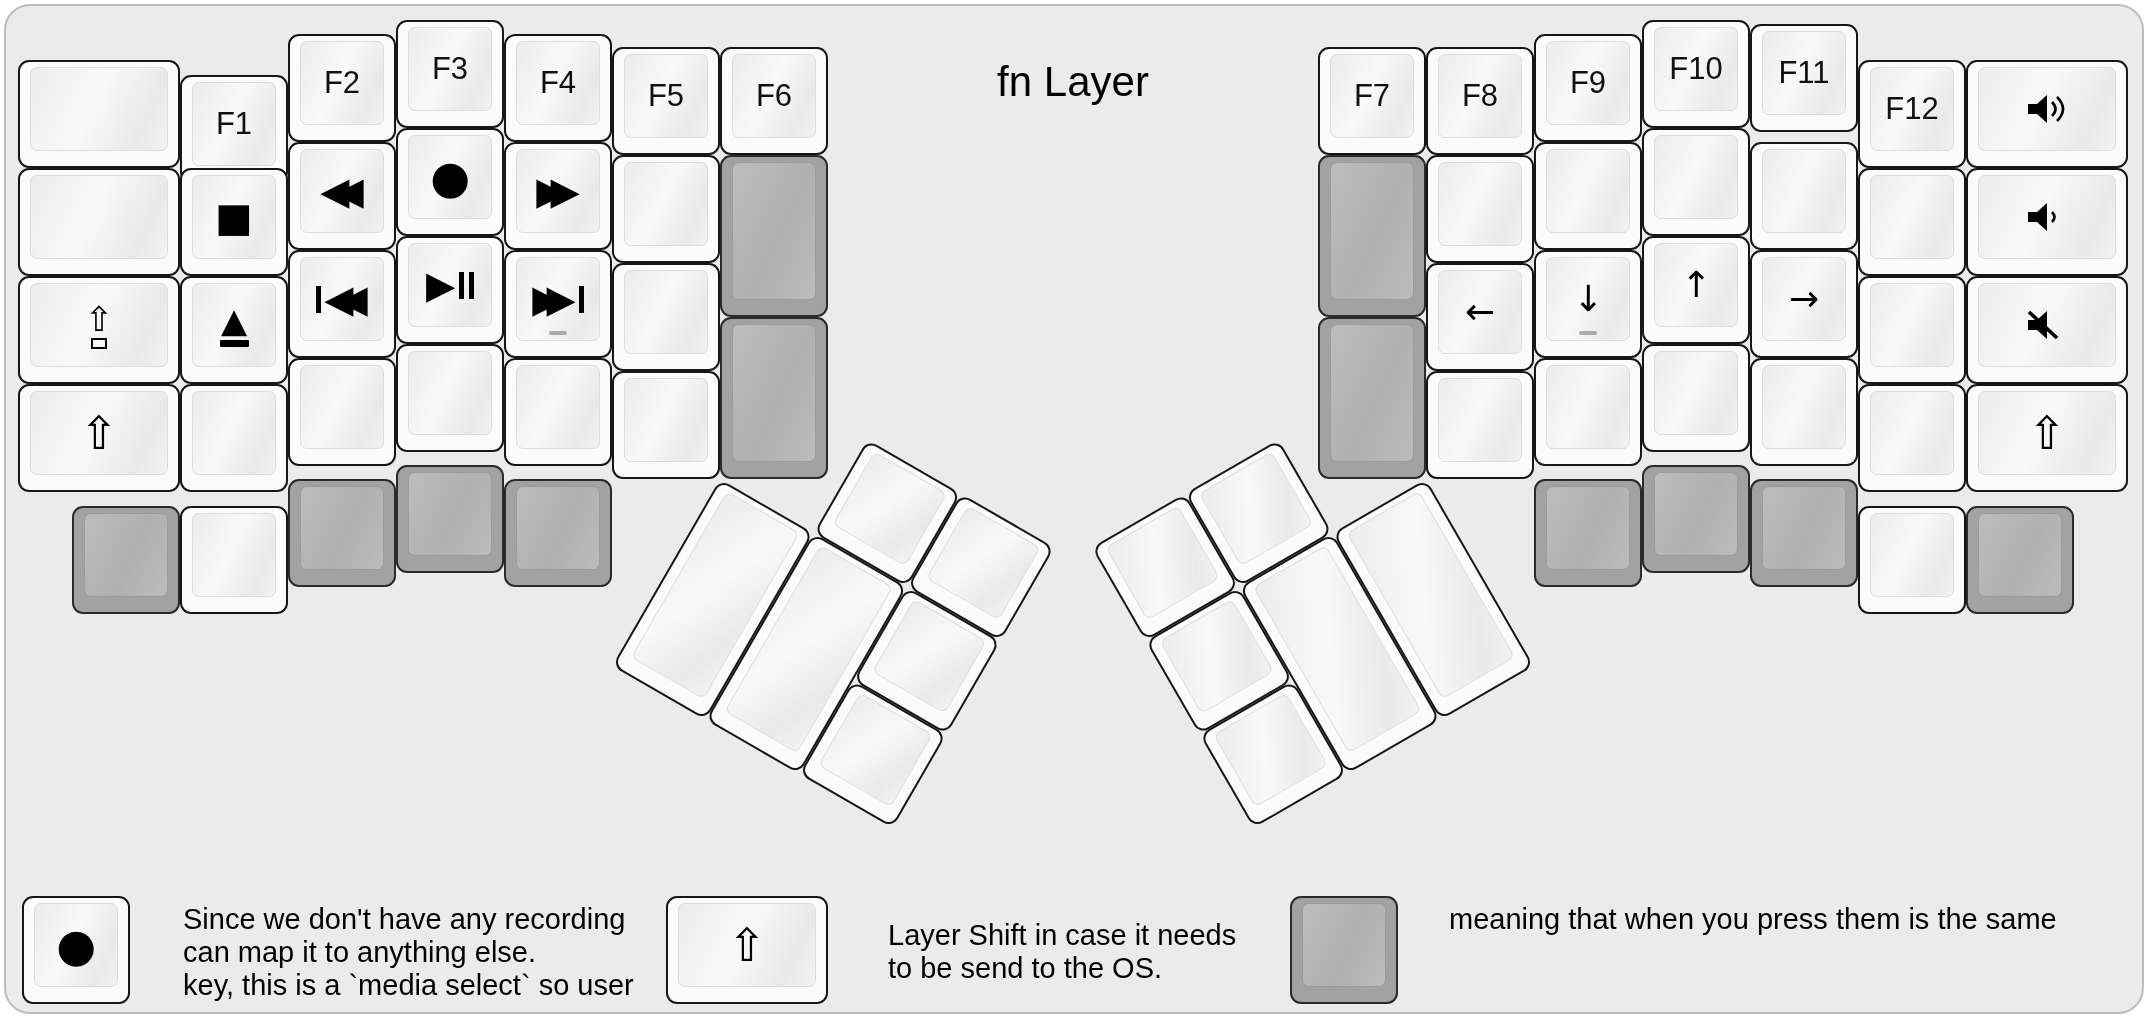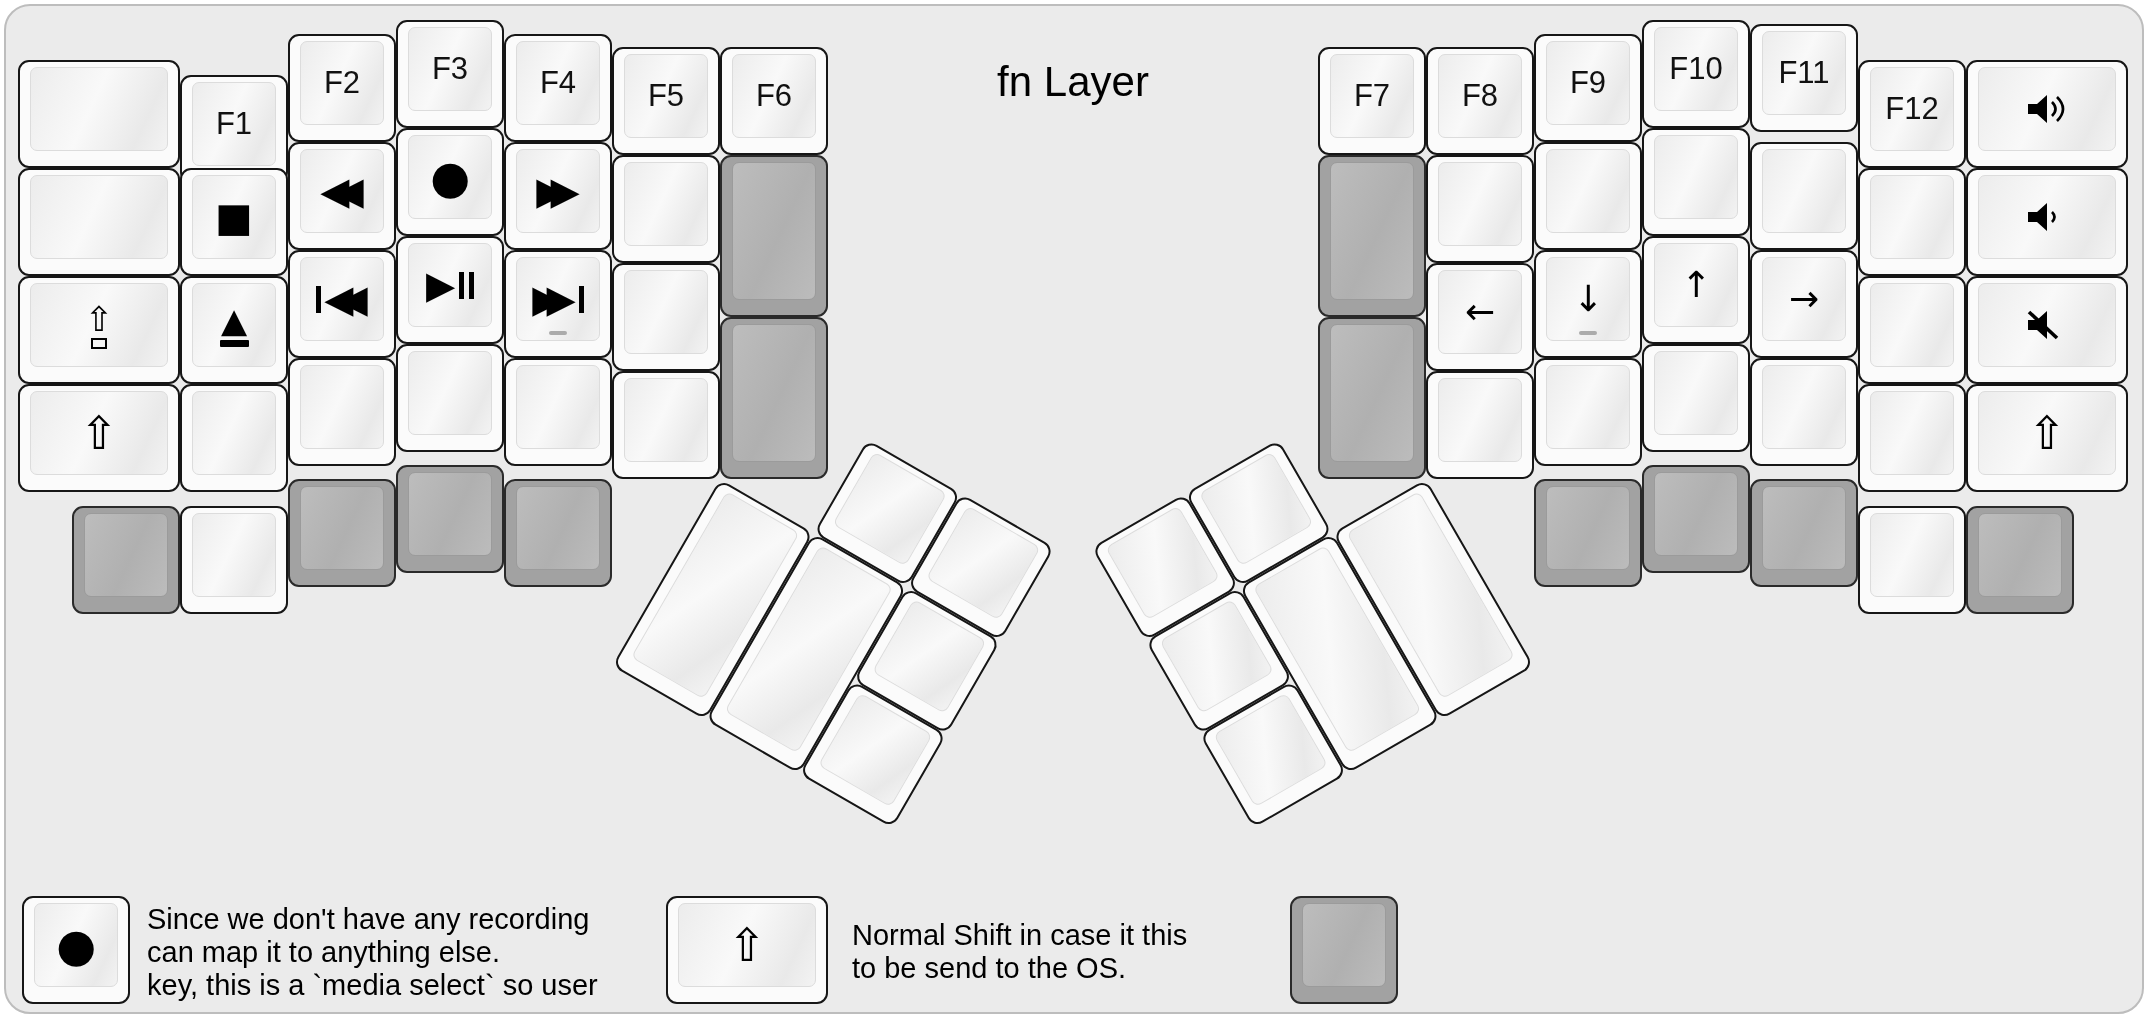--- a/index.html
+++ b/index.html
@@ -32,21 +32,21 @@
   .playbar{margin-left:4px;}
   .prevbar{margin-right:3px;}
   .nextbar{margin-left:3px;}
   .stack{display:flex;flex-direction:column;align-items:center;}
   .tri-up{font-size:34px;}
   .ebar{width:29px;height:7px;background:#000;margin-top:3px;border-radius:1px;}
   .caps-arrow{font-size:34px;}
   .capsbox{width:12px;height:7px;border:2.5px solid #000;margin-top:2px;}
   .homing{position:absolute;bottom:5px;left:50%;transform:translateX(-50%);
        width:18px;height:4px;background:#ababab;border-radius:2px;}
-  .legend-text{position:absolute;font-size:29px;line-height:33px;color:#000;white-space:nowrap;}
+  .legend-text{position:absolute;font-size:29px;line-height:33px;color:#000;white-space:nowrap;margin-left:36px;}
 </style>
 </head>
 <body>
 
 <div class="frame"></div>
 
 <div class="board">
   <div class="layer-title">fn Layer</div>
   <div id="keys-root">
       <div class="key" style="left: 18px; top: 60px; width: 162px; height: 108px;">
@@ -397,18 +397,19 @@
         <div class="cap"></div>
       </div>
     </div>
 
   <div class="legend-text" style="left:147px;top:903px">
     <div>Since we don't have any recording</div>
     <div>can map it to anything else.</div>
     <div>key, this is a `media select` so user</div>
   </div>
   <div class="legend-text" style="left:852px;top:919px">
-    <div>Normal Shift in case it this</div>
+    <div>Layer Shift in case it needs</div>
     <div>to be send to the OS.</div>
   </div>
   <div class="legend-text" style="left:1413px;top:903px">
+    <div>meaning that when you press them is the same</div>
   </div>
 </div>
 
 </body></html>

